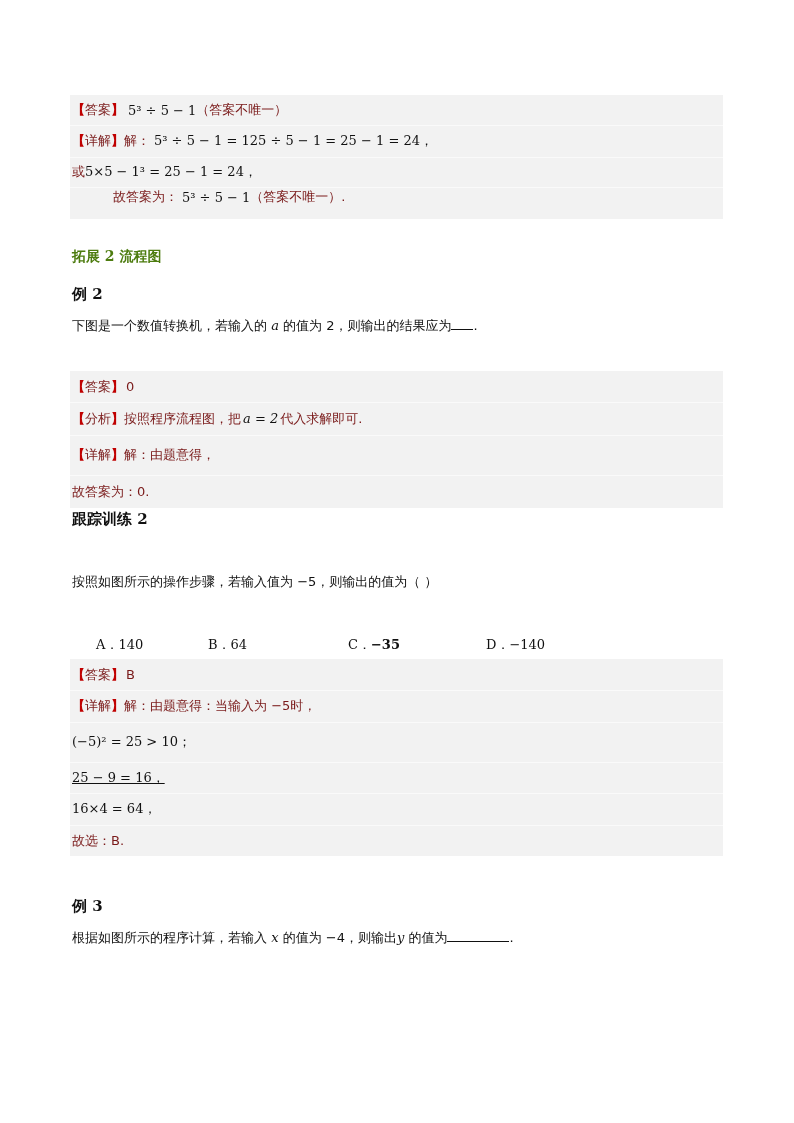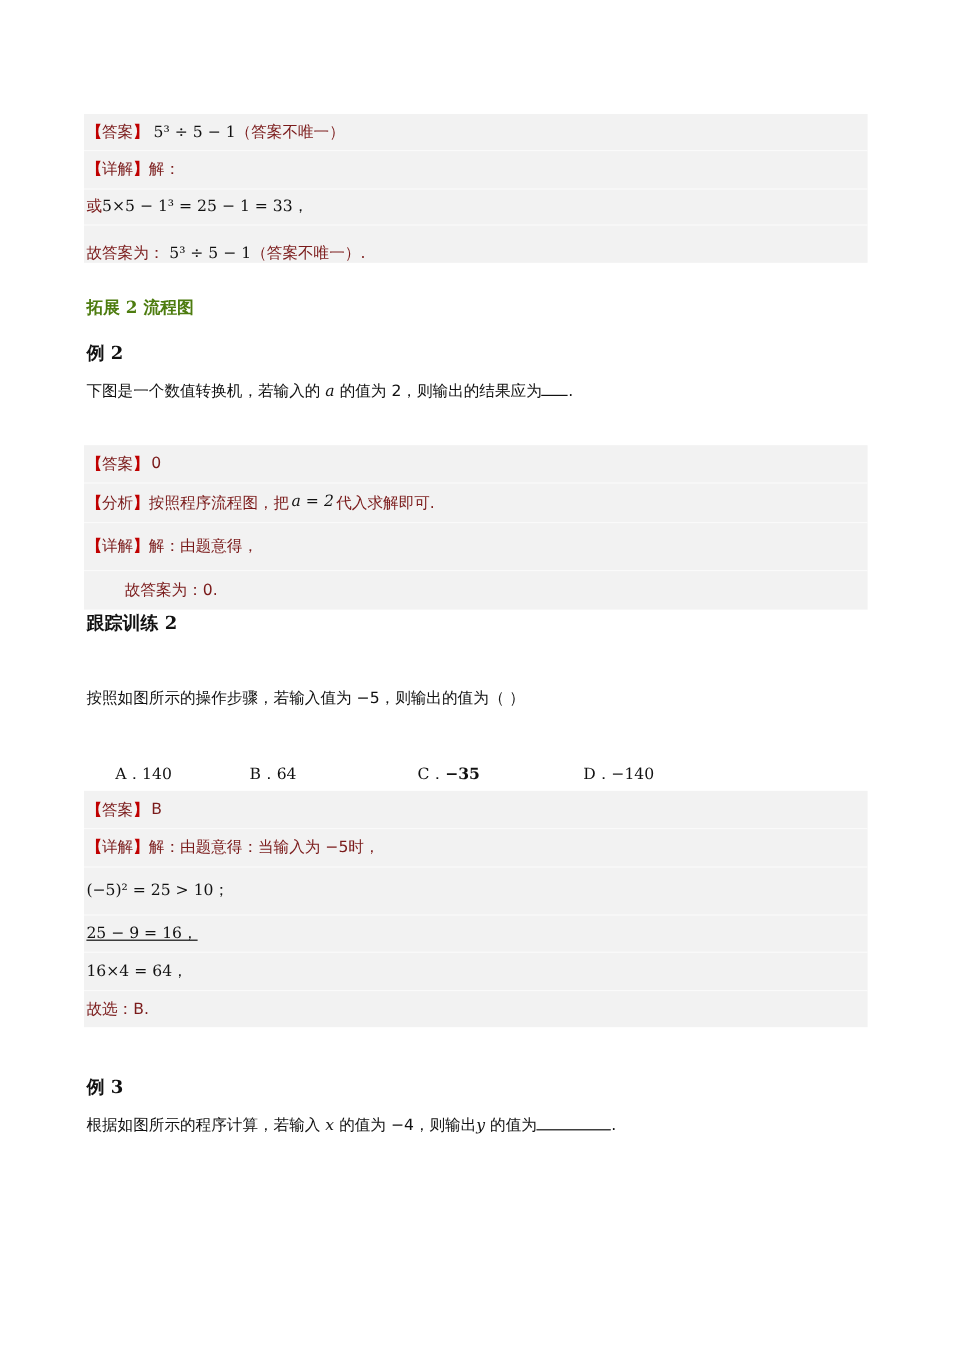--- a/index.html
+++ b/index.html
@@ -30,26 +30,27 @@
       <span class="lbl">答案</span>
       <span class="br">】</span>
     <span class="math" style="margin-left:4px;">5³ ÷ 5 − 1</span>
     <span class="mar">（答案不唯一）</span>
   </div>
   <div class="row" style="top:30px; height:32px;">
     <span class="br">【</span>
       <span class="lbl">详解</span>
       <span class="br">】</span>
     <span class="mar">解：</span>
+    <span class="math" style="margin-left:4px;">5³ ÷ 5 − 1 = 125 ÷ 5 − 1 = 25 − 1 = 24，</span>
   </div>
   <div class="row" style="top:62px; height:30px;">
     <span class="mar">或</span>
-    <span class="math">5×5 − 1³ = 25 − 1 = 33，</span>
+    <span class="math">5×5 − 1³ = 25 − 1 = 24，</span>
   </div>
-  <div class="row" style="top:100px; height:32px;">
+  <div class="row" style="top:86px; height:32px;margin-left:41px;">
     <span class="mar">故答案为：</span>
     <span class="math" style="margin-left:4px;">5³ ÷ 5 − 1</span>
     <span class="mar">（答案不唯一）.</span>
   </div>
 </div>
 
 <div class="abs heading" style="left:72px; top:248px;">拓展 2  流程图</div>
 
 <div class="abs ex" style="left:72px; top:285px;">例 2</div>
 <div class="abs q" style="left:72px; top:317px;">
@@ -72,21 +73,21 @@
     <span class="mar">按照程序流程图，把</span>
     <span class="math" style="font-style:italic; margin:0 2px;">a = 2</span>
     <span class="mar">代入求解即可.</span>
   </div>
   <div class="row" style="top:64px; height:40px;">
     <span class="br">【</span>
       <span class="lbl">详解</span>
       <span class="br">】</span>
     <span class="mar">解：由题意得，</span>
   </div>
-  <div class="row" style="top:104px; height:33px;margin-left:32px;">
+  <div class="row" style="top:104px; height:33px;">
     <span class="mar">故答案为：0.</span>
   </div>
 </div>
 
 <div class="abs ex" style="left:72px; top:510px;">跟踪训练 2</div>
 <div class="abs q" style="left:72px; top:573px;">按照如图所示的操作步骤，若输入值为 −5，则输出的值为（    ）</div>
 
 <div class="abs choice" style="left:96px; top:636px;">
   <span>A．</span><span>140</span>
 </div>

